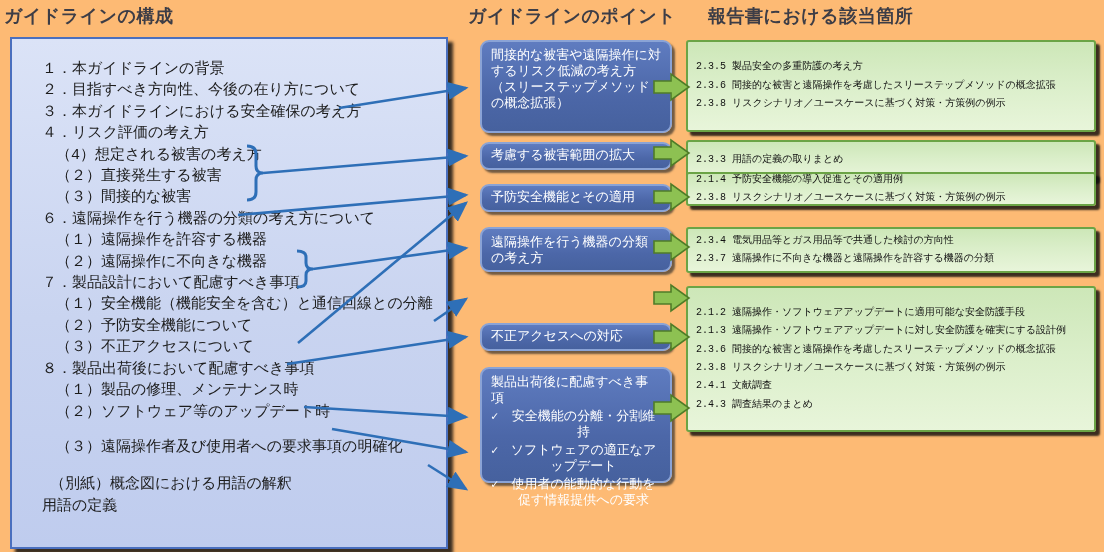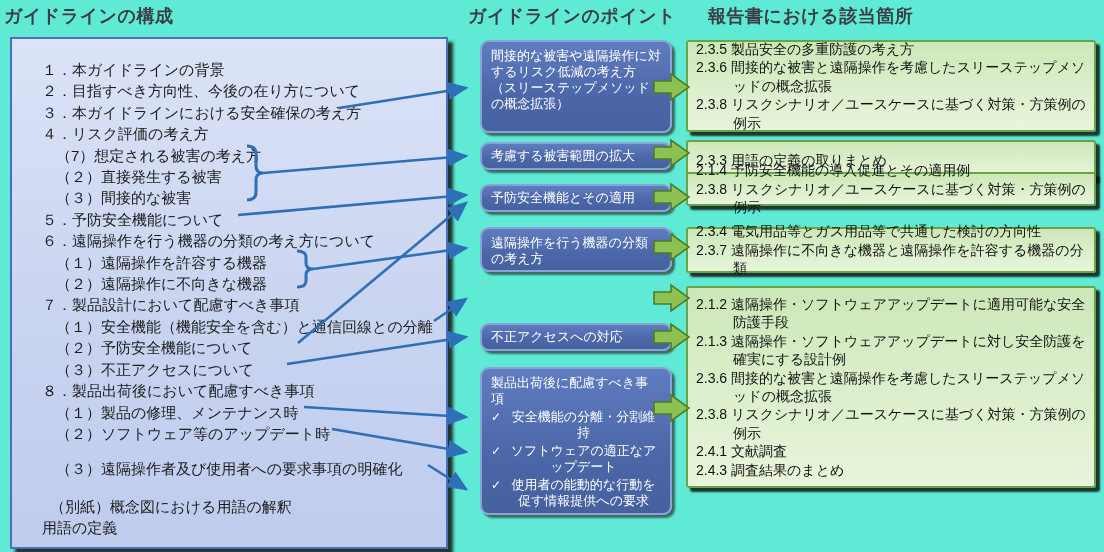--- a/index.html
+++ b/index.html
@@ -1,18 +1,18 @@
 <!DOCTYPE html>
 <html><head>
 <meta charset="utf-8">
 <style>
   html,body{margin:0;padding:0;background:#ffffff;}
   .canvas{
-    position:relative;width:1104px;height:552px;background:#5eead4;overflow:hidden;
-    font-family:Liberation Sans, sans-serif;color:#222;
+    position:relative;width:1104px;height:552px;background:#fdba74;overflow:hidden;
+    font-family:Liberation Mono, monospace;color:#222;
   }
   .col-header{
     position:absolute;top:4px;font-size:18px;font-weight:bold;color:#3d3d46;
     letter-spacing:0.5px;white-space:nowrap;
   }
   #hdr-left{left:4px;}
   #hdr-mid{left:468px;}
   #hdr-right{left:708px;}
 
   
@@ -47,45 +47,44 @@
   .check-row{display:flex;align-items:flex-start;margin-top:2px;}
   .check-mark{width:15px;flex:0 0 15px;font-size:12px;}
   .check-text{flex:1;text-align:center;}
 
   
   .report-box{
     position:absolute;left:686px;width:410px;box-sizing:border-box;
     background:linear-gradient(180deg,#cde7b8 0%,#daeec9 45%,#e8f5da 100%);
     border:2px solid #6ba446;border-radius:3px;
     box-shadow:4px 4px 2px rgba(10,10,10,0.8);
-    color:#111;font-size:14px;line-height:18.4px;
+    color:#111;font-size:10px;line-height:18.4px;
     padding:4px 8px;display:flex;flex-direction:column;justify-content:center;
   }
   .entry{padding-left:37px;text-indent:-37px;}
 
   .overlay{position:absolute;left:0;top:0;width:1104px;height:552px;pointer-events:none;}
 </style>
 </head>
 <body>
 
 <div class="canvas">
 
   <div id="hdr-left" class="col-header">ガイドラインの構成</div>
   <div id="hdr-mid" class="col-header">ガイドラインのポイント</div>
   <div id="hdr-right" class="col-header">報告書における該当箇所</div>
 
   <div class="guide-panel">
     <div class="g-line l0">１．本ガイドラインの背景</div>
     <div class="g-line l0">２．目指すべき方向性、今後の在り方について</div>
     <div class="g-line l0">３．本ガイドラインにおける安全確保の考え方</div>
     <div class="g-line l0">４．リスク評価の考え方</div>
-    <div class="g-line l1">（7）想定される被害の考え方</div>
+    <div class="g-line l1">（4）想定される被害の考え方</div>
     <div class="g-line l1">（２）直接発生する被害</div>
     <div class="g-line l1">（３）間接的な被害</div>
-    <div class="g-line l0">５．予防安全機能について</div>
     <div class="g-line l0">６．遠隔操作を行う機器の分類の考え方について</div>
     <div class="g-line l1">（１）遠隔操作を許容する機器</div>
     <div class="g-line l1">（２）遠隔操作に不向きな機器</div>
     <div class="g-line l0">７．製品設計において配慮すべき事項</div>
     <div class="g-line l1">（１）安全機能（機能安全を含む）と通信回線との分離</div>
     <div class="g-line l1">（２）予防安全機能について</div>
     <div class="g-line l1">（３）不正アクセスについて</div>
     <div class="g-line l0">８．製品出荷後において配慮すべき事項</div>
     <div class="g-line l1">（１）製品の修理、メンテナンス時</div>
     <div class="g-line l1">（２）ソフトウェア等のアップデート時</div>
@@ -94,21 +93,21 @@
     <div class="gap-md"></div>
     <div class="g-line l1b">（別紙）概念図における用語の解釈</div>
     <div class="g-line l0">用語の定義</div>
   </div>
 
   <div class="point-box multi" style="top:40px;height:93px;">間接的な被害や遠隔操作に対するリスク低減の考え方（スリーステップメソッドの概念拡張）</div>
   <div class="point-box" style="top:142px;height:28px;">考慮する被害範囲の拡大</div>
   <div class="point-box" style="top:184px;height:28px;">予防安全機能とその適用</div>
   <div class="point-box multi" style="top:227px;height:45px;">遠隔操作を行う機器の分類の考え方</div>
   <div class="point-box" style="top:323px;height:28px;">不正アクセスへの対応</div>
-  <div class="point-box multi" style="top:367px;height:148px;">
+  <div class="point-box multi" style="top:367px;height:116px;">
     <div class="pb-checks">
       <div class="pb-title">製品出荷後に配慮すべき事項</div>
       <div class="check-row">
         <span class="check-mark">✓</span>
         <span class="check-text">安全機能の分離・分割維持</span>
       </div>
       <div class="check-row">
         <span class="check-mark">✓</span>
         <span class="check-text">ソフトウェアの適正なアップデート</span>
       </div>
@@ -128,21 +127,21 @@
     <div class="entry">2.3.3 用語の定義の取りまとめ</div>
   </div>
   <div class="report-box" style="top:172px;height:34px;">
     <div class="entry">2.1.4 予防安全機能の導入促進とその適用例</div>
     <div class="entry">2.3.8 リスクシナリオ／ユースケースに基づく対策・方策例の例示</div>
   </div>
   <div class="report-box" style="top:227px;height:46px;">
     <div class="entry">2.3.4 電気用品等とガス用品等で共通した検討の方向性</div>
     <div class="entry">2.3.7 遠隔操作に不向きな機器と遠隔操作を許容する機器の分類</div>
   </div>
-  <div class="report-box" style="top:286px;height:202px;">
+  <div class="report-box" style="top:286px;height:146px;">
     <div class="entry">2.1.2 遠隔操作・ソフトウェアアップデートに適用可能な安全防護手段</div>
     <div class="entry">2.1.3 遠隔操作・ソフトウェアアップデートに対し安全防護を確実にする設計例</div>
     <div class="entry">2.3.6 間接的な被害と遠隔操作を考慮したスリーステップメソッドの概念拡張</div>
     <div class="entry">2.3.8 リスクシナリオ／ユースケースに基づく対策・方策例の例示</div>
     <div class="entry">2.4.1 文献調査</div>
     <div class="entry">2.4.3 調査結果のまとめ</div>
   </div>
 
   <svg class="overlay" viewBox="0 0 1104 552" xmlns="http://www.w3.org/2000/svg">
     <defs>

